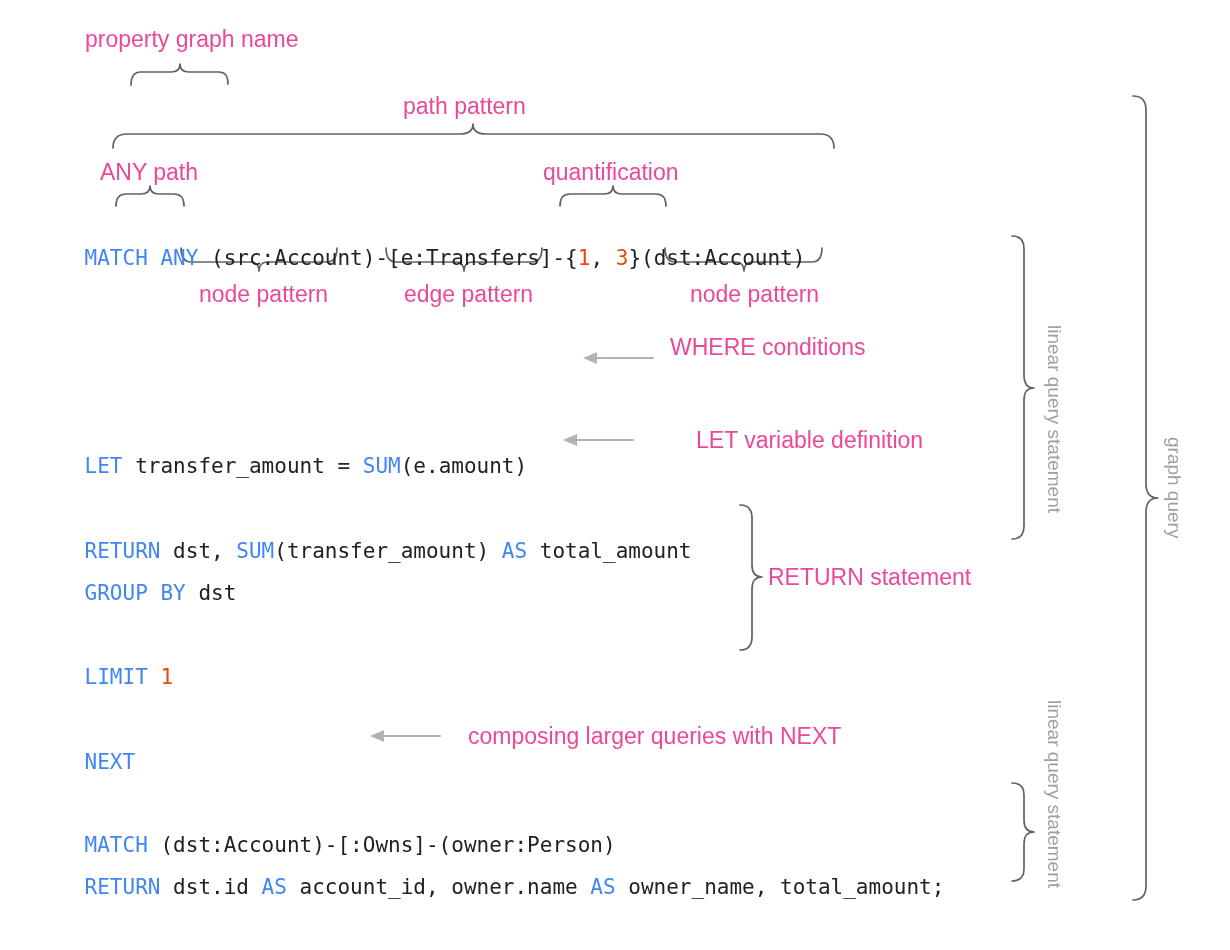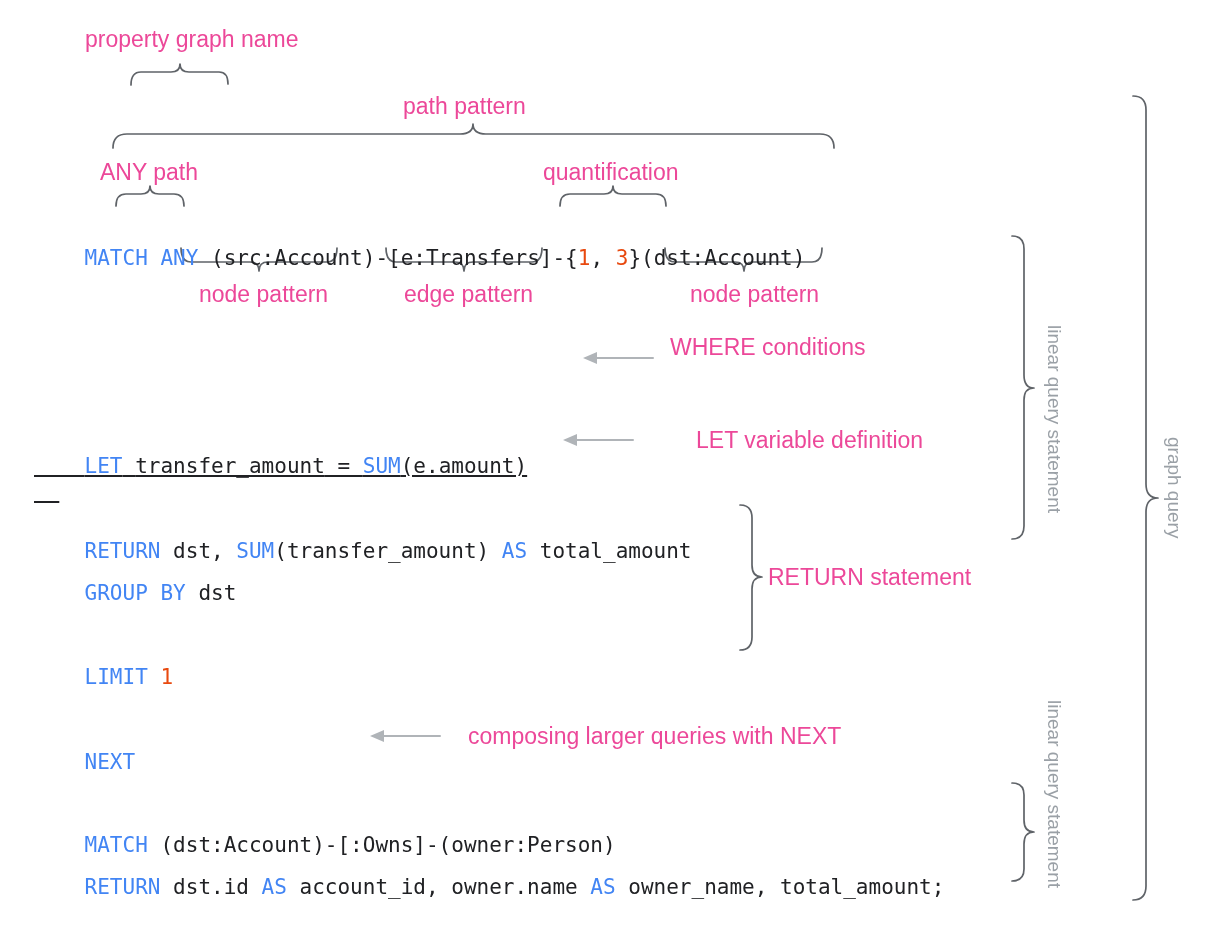--- a/index.html
+++ b/index.html
@@ -147,21 +147,21 @@
   <div class="vlbl" style="left:1065px; top:700px;">linear query statement</div>
 
   <div class="vlbl" style="left:1185px; top:437px;">graph query</div>
 
 
   <div class="code" style="left:34px; top:219px;">
     <span class="kw">MATCH</span><span class="pl"> </span><span class="kw">ANY</span><span class="pl"> </span><span class="pl">(src:Account)</span><span class="pl">-</span><span class="pl">[e:Transfers]</span><span class="pl">-</span><span class="pl">{</span><span class="num">1</span><span class="pl">, </span><span class="num">3</span><span class="pl">}</span><span class="pl">(dst:Account)</span>
   </div>
 
 
-  <div class="code" style="left:34px; top:427px;text-decoration:underline;">
+  <div class="code" style="left:34px; top:427px;">
     <span class="kw">LET</span><span class="pl"> </span><span class="pl">transfer_amount</span><span class="pl"> = </span><span class="kw">SUM</span><span class="pl">(e.amount)</span>
   </div>
 
   <div class="code" style="left:34px; top:512px;">
     <span class="kw">RETURN</span><span class="pl"> </span><span class="pl">dst, </span><span class="kw">SUM</span><span class="pl">(transfer_amount) </span><span class="kw">AS</span><span class="pl"> </span><span class="pl">total_amount</span>
   </div>
 
   <div class="code" style="left:34px; top:554px;">
     <span class="kw">GROUP BY</span><span class="pl"> </span><span class="pl">dst</span>
   </div>

